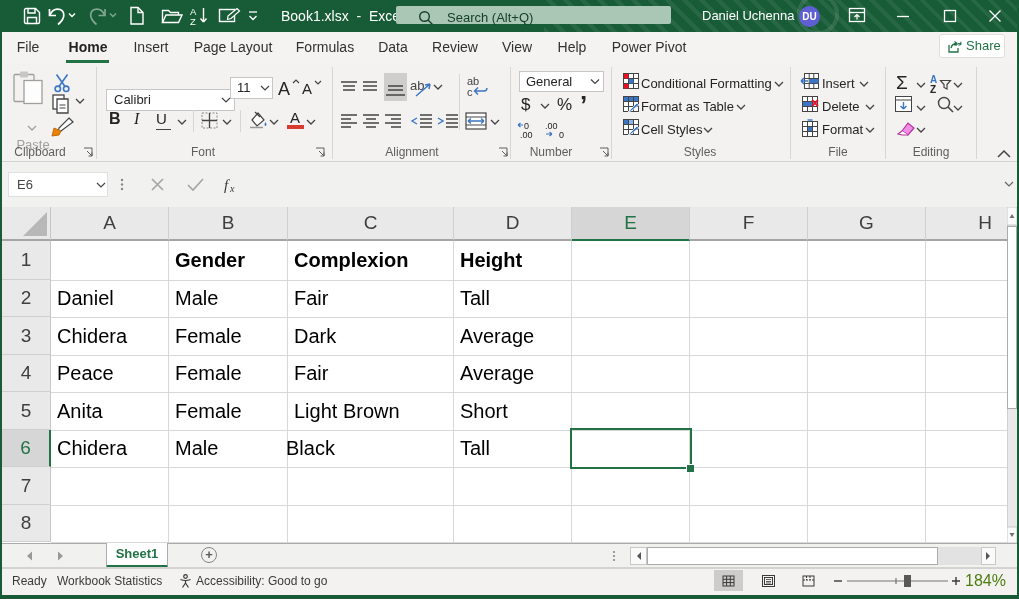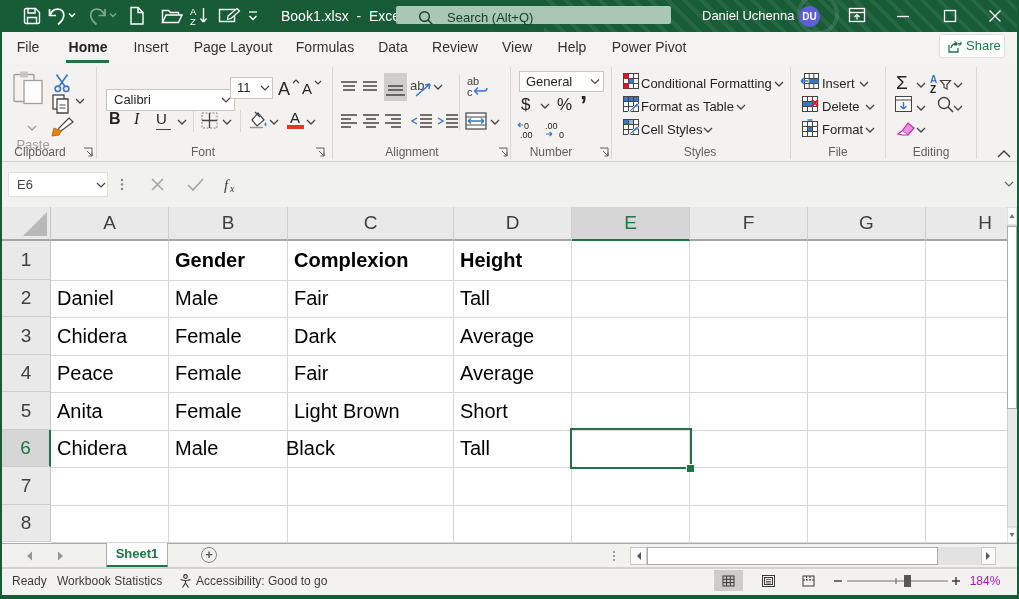--- a/index.html
+++ b/index.html
@@ -600,15 +600,15 @@
     </g>
   </svg>
 
   <svg width="130" height="20" style="position:absolute;left:830px;top:2px;">
     <path d="M2 10 H10" stroke="#3b3a39" stroke-width="1.4"></path>
     <path d="M15 10 H116" stroke="#767472" stroke-width="1.2"></path>
     <path d="M64 7 V13" stroke="#767472" stroke-width="1.2"></path>
     <rect x="72" y="4" width="7" height="12" fill="#5a5856"></rect>
     <path d="M120 10 H128 M124 6 V14" stroke="#3b3a39" stroke-width="1.4"></path>
   </svg>
-  <div style="position:absolute;left:963px;top:2px;width:40px;height:20px;line-height:20px;font-size:12px;color:#a21caf;text-align:center;">184%</div>
+  <div style="position:absolute;left:963px;top:2px;width:40px;height:20px;line-height:20px;font-size:16px;color:#4d7c0f;text-align:center;">184%</div>
 </div>
 <div id="winborder"></div>
 
 </body></html>

